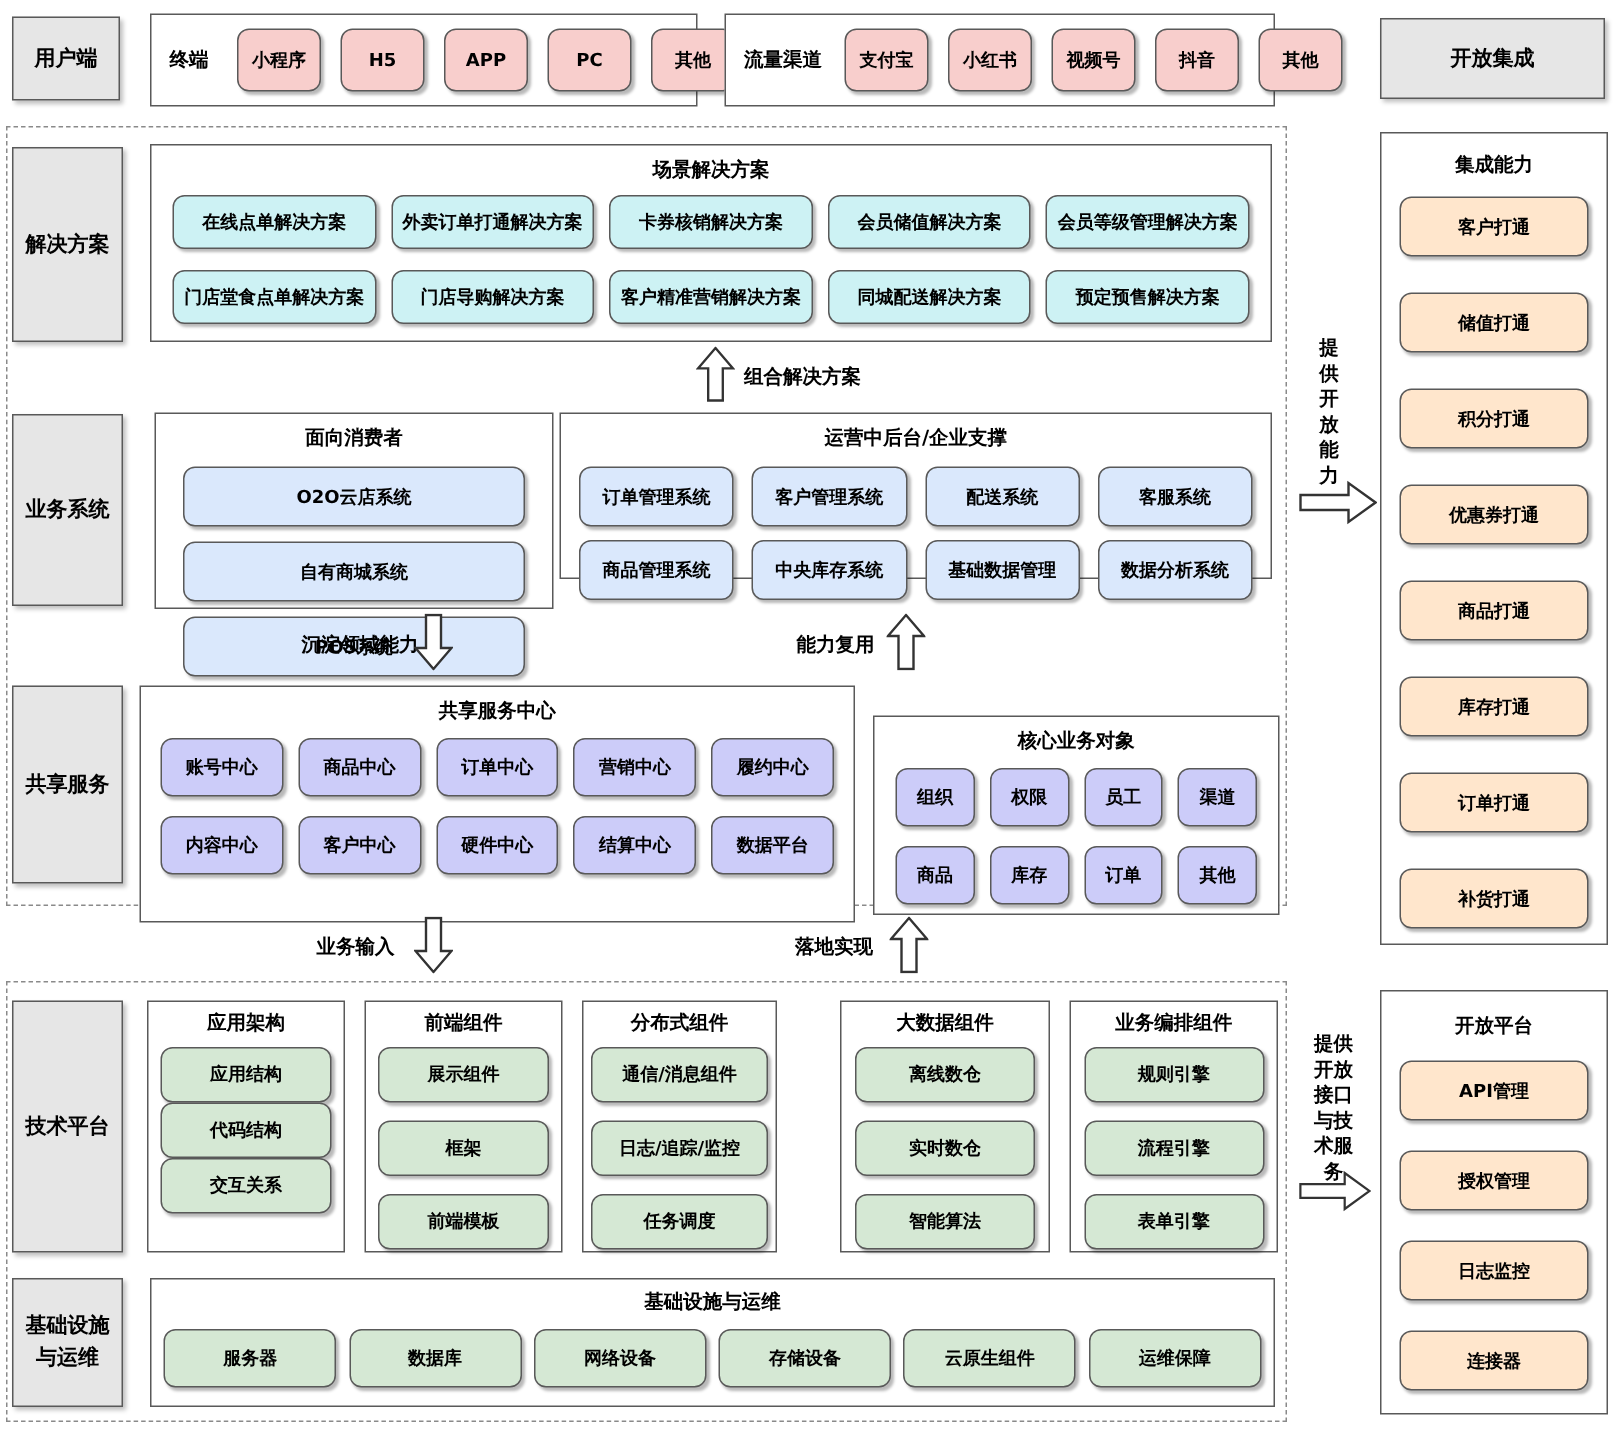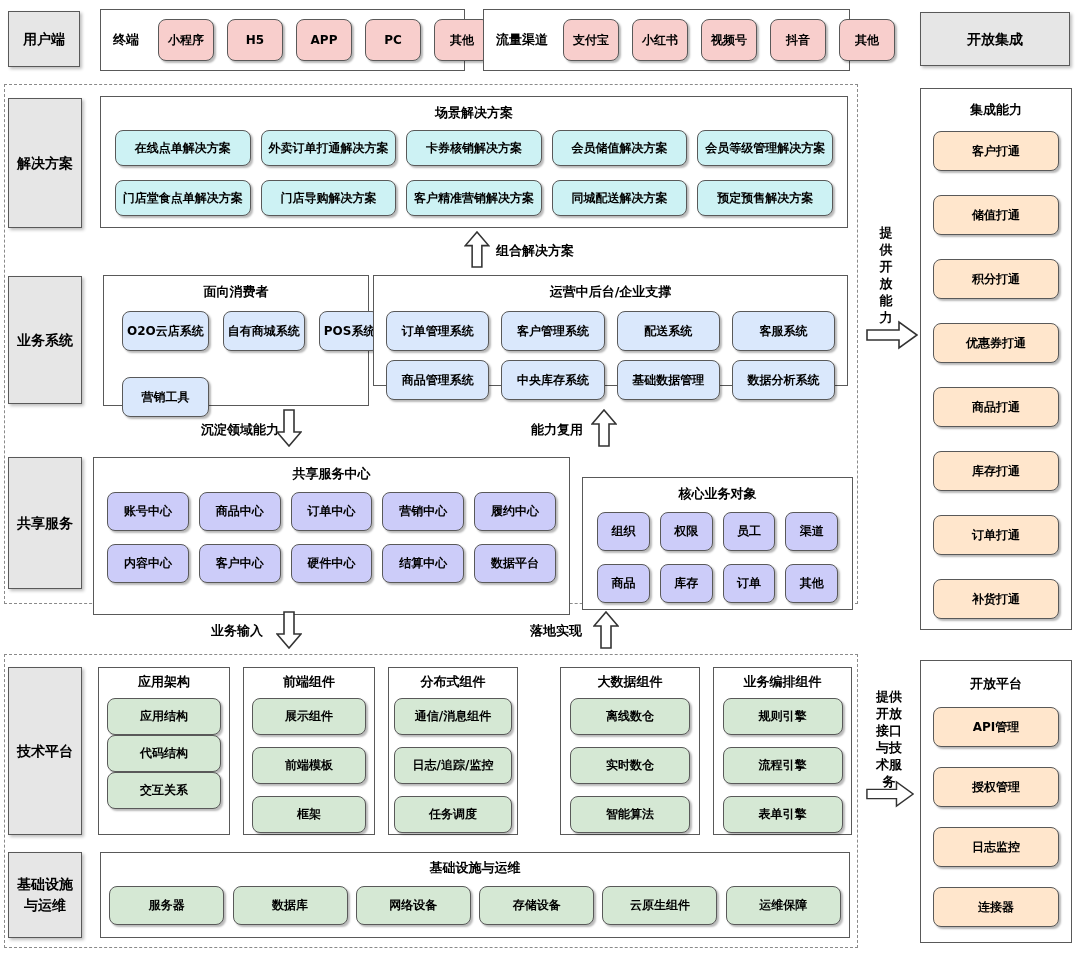--- a/index.html
+++ b/index.html
@@ -97,21 +97,21 @@
       </svg>
   </div>
   <div class="abs arrow-label" style="left:496px;top:242px;">组合解决方案</div>
 
   <div class="abs gray-box" style="left:8px;top:276px;width:74px;height:128px;">
     <span>业务系统</span>
   </div>
 
   <div class="abs panel" style="left:103px;top:275px;width:266px;height:131px;">
     <div class="panel-title">面向消费者</div>
-    <div class="grid" style="grid-template-columns:repeat(3,1fr);gap:26px 14px;padding:10px 18px 0;">
+    <div class="grid" style="grid-template-columns:repeat(1,1fr);gap:10px 14px;padding:10px 18px 0;">
       <div class="chip blue" style="height:38px;">O2O云店系统</div>
       <div class="chip blue" style="height:38px;">自有商城系统</div>
       <div class="chip blue" style="height:38px;">POS系统</div>
       <div class="chip blue" style="height:38px;">营销工具</div>
     </div>
   </div>
 
   <div class="abs panel" style="left:373px;top:275px;width:475px;height:111px;">
     <div class="panel-title">运营中后台/企业支撑</div>
     <div class="grid" style="grid-template-columns:repeat(4,1fr);gap:9px 12px;padding:10px 12px 0;">
@@ -218,22 +218,22 @@
     <div class="chip-col" style="padding-top:7px;">
       <div class="chip green" style="width:104px;height:35px;">应用结构</div>
       <div class="chip green" style="width:104px;height:35px;">代码结构</div>
       <div class="chip green" style="width:104px;height:35px;">交互关系</div>
     </div>
   </div>
   <div class="abs panel" style="left:243px;top:667px;width:132px;height:168px;">
     <div class="panel-title" style="padding-top:5px;">前端组件</div>
     <div class="chip-col" style="gap:12px;padding-top:7px;">
       <div class="chip green" style="width:104px;height:35px;">展示组件</div>
+      <div class="chip green" style="width:104px;height:35px;">框架</div>
       <div class="chip green" style="width:104px;height:35px;">前端模板</div>
-      <div class="chip green" style="width:104px;height:35px;">框架</div>
     </div>
   </div>
   <div class="abs panel" style="left:388px;top:667px;width:130px;height:168px;">
     <div class="panel-title" style="padding-top:5px;">分布式组件</div>
     <div class="chip-col" style="gap:12px;padding-top:7px;">
       <div class="chip green" style="width:108px;height:35px;">通信/消息组件</div>
       <div class="chip green" style="width:108px;height:35px;">日志/追踪/监控</div>
       <div class="chip green" style="width:108px;height:35px;">任务调度</div>
     </div>
   </div>

